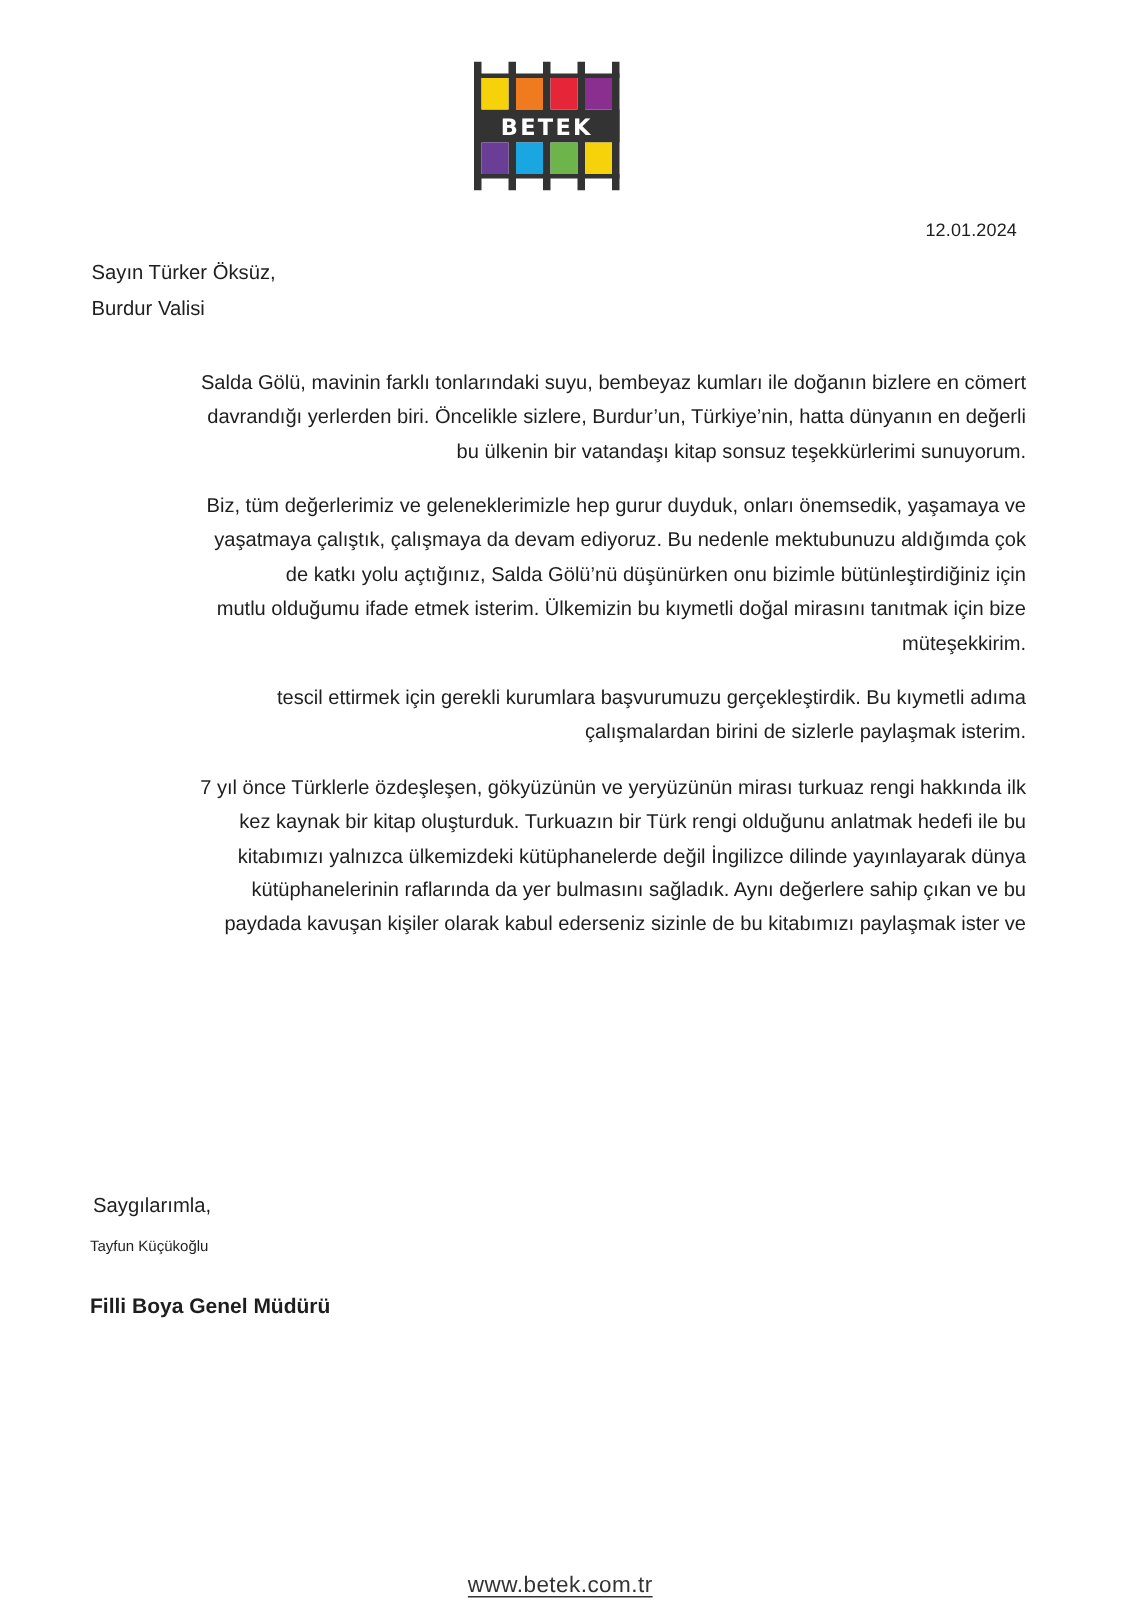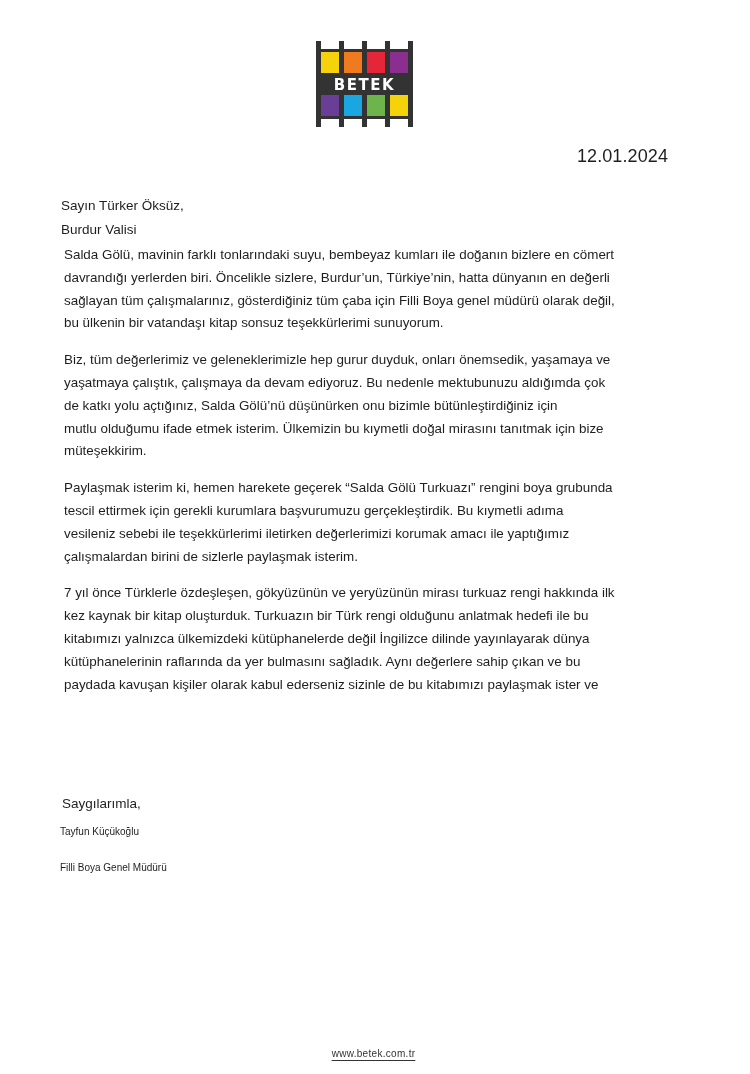--- a/index.html
+++ b/index.html
@@ -18,70 +18,70 @@
     .logo {
       position: absolute;
       left: 316px;
       top: 41px;
       width: 98px;
       height: 86px;
     }
     .date {
       position: absolute;
       top: 146px;
-      right: 82px;
-      font-size: 18px;
+      right: 72px;
+      font-size: 12px;
       letter-spacing: 0.1px;
     }
     .addressee {
       position: absolute;
       left: 61px;
       top: 170px;
       font-size: 13.5px;
       line-height: 24px;
-      margin-top: 24px;
     }
     .body-text {
       position: absolute;
       left: 64px;
       top: 244px;
       width: 620px;
       font-size: 13.4px;
       line-height: 22.8px;
     }
     .para {
       margin: 0 0 14px 0;
       white-space: nowrap;
     }
-    .para .line { display: block; }
+    .para .line { display: block; text-align: right; }
     .closing {
       position: absolute;
       left: 62px;
       top: 796px;
       font-size: 13.5px;
     }
     .signer-name {
       position: absolute;
       left: 60px;
       top: 826px;
       font-size: 10px;
     }
     .signer-title {
       position: absolute;
       left: 60px;
       top: 862px;
-      font-size: 10px;
+      font-size: 14px;
+      font-weight: bold;
     }
     .footer-url {
       position: absolute;
       left: 0;
       right: 0;
       top: 1048px;
       text-align: center;
-      font-size: 10px;
+      font-size: 15px;
       color: #333;
     }
     .footer-url span {
       text-decoration: underline;
       text-underline-offset: 3px;
       letter-spacing: 0.3px;
       margin-left: -3px;
     }
   </style>
 </head>
@@ -118,34 +118,31 @@
 
 <div class="addressee">
   <div>Sayın Türker Öksüz,</div>
   <div>Burdur Valisi</div>
 </div>
 
 <div class="body-text" id="body-text">
     <p class="para">
       <span class="line">Salda Gölü, mavinin farklı tonlarındaki suyu, bembeyaz kumları ile doğanın bizlere en cömert</span>
       <span class="line">davrandığı yerlerden biri. Öncelikle sizlere, Burdur’un, Türkiye’nin, hatta dünyanın en değerli</span>
-      <span class="line">sağlayan tüm çalışmalarınız, gösterdiğiniz tüm çaba için Filli Boya genel müdürü olarak değil,</span>
       <span class="line">bu ülkenin bir vatandaşı kitap sonsuz teşekkürlerimi sunuyorum.</span>
     </p>
     <p class="para">
       <span class="line">Biz, tüm değerlerimiz ve geleneklerimizle hep gurur duyduk, onları önemsedik, yaşamaya ve</span>
       <span class="line">yaşatmaya çalıştık, çalışmaya da devam ediyoruz. Bu nedenle mektubunuzu aldığımda çok</span>
       <span class="line">de katkı yolu açtığınız, Salda Gölü’nü düşünürken onu bizimle bütünleştirdiğiniz için</span>
       <span class="line">mutlu olduğumu ifade etmek isterim. Ülkemizin bu kıymetli doğal mirasını tanıtmak için bize</span>
       <span class="line">müteşekkirim.</span>
     </p>
     <p class="para">
-      <span class="line">Paylaşmak isterim ki, hemen harekete geçerek “Salda Gölü Turkuazı” rengini boya grubunda</span>
       <span class="line">tescil ettirmek için gerekli kurumlara başvurumuzu gerçekleştirdik. Bu kıymetli adıma</span>
-      <span class="line">vesileniz sebebi ile teşekkürlerimi iletirken değerlerimizi korumak amacı ile yaptığımız</span>
       <span class="line">çalışmalardan birini de sizlerle paylaşmak isterim.</span>
     </p>
     <p class="para">
       <span class="line">7 yıl önce Türklerle özdeşleşen, gökyüzünün ve yeryüzünün mirası turkuaz rengi hakkında ilk</span>
       <span class="line">kez kaynak bir kitap oluşturduk. Turkuazın bir Türk rengi olduğunu anlatmak hedefi ile bu</span>
       <span class="line">kitabımızı yalnızca ülkemizdeki kütüphanelerde değil İngilizce dilinde yayınlayarak dünya</span>
       <span class="line">kütüphanelerinin raflarında da yer bulmasını sağladık. Aynı değerlere sahip çıkan ve bu</span>
       <span class="line">paydada kavuşan kişiler olarak kabul ederseniz sizinle de bu kitabımızı paylaşmak ister ve</span>
     </p>
   </div>

